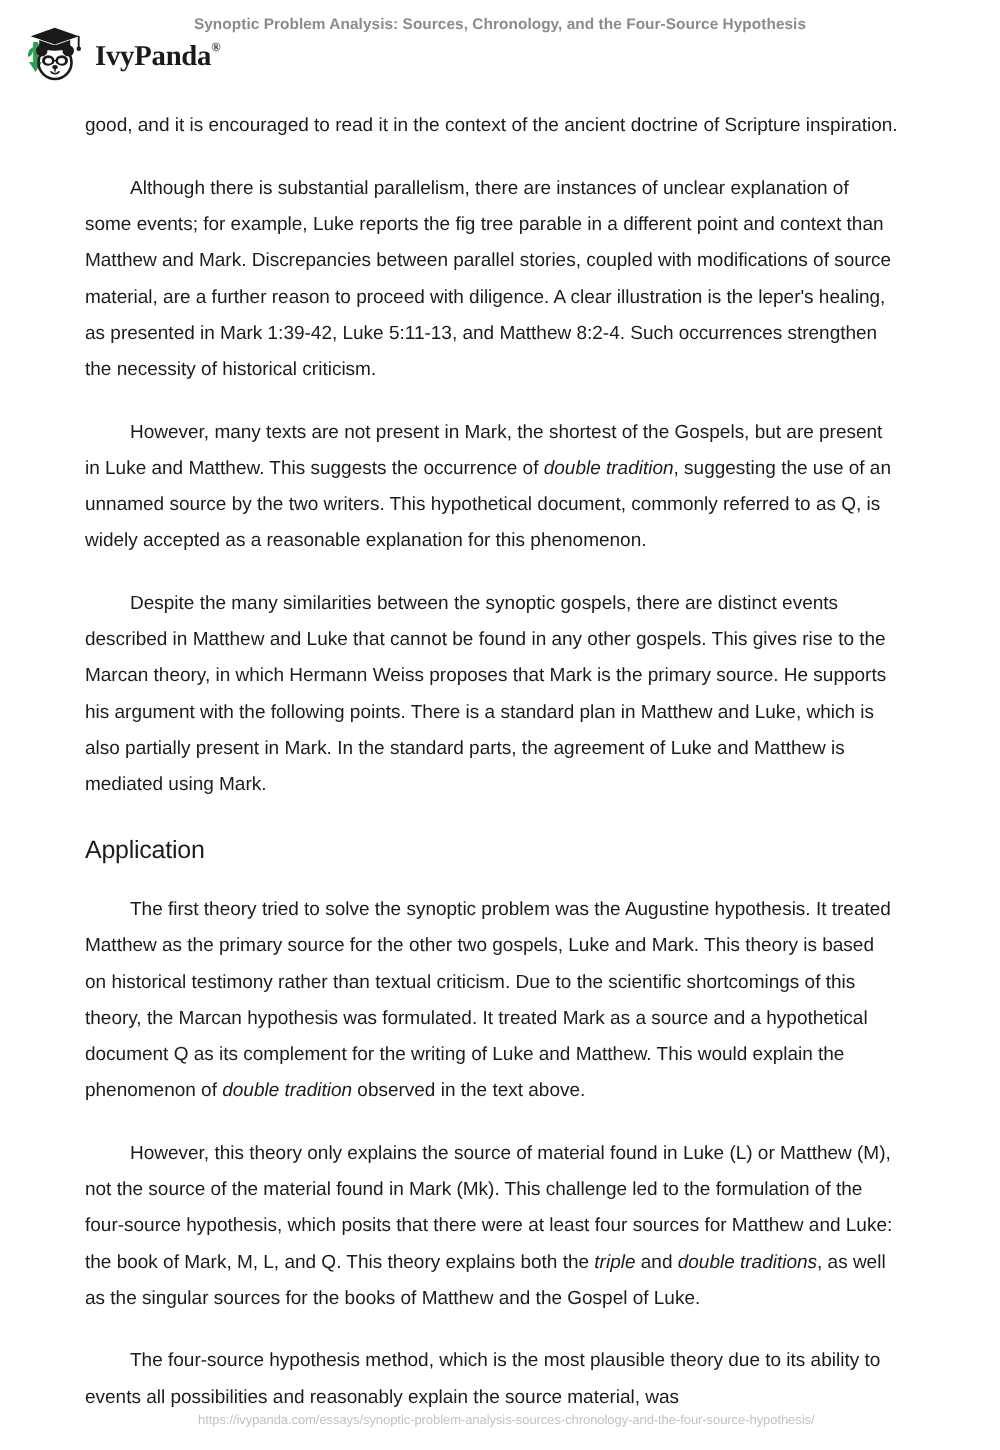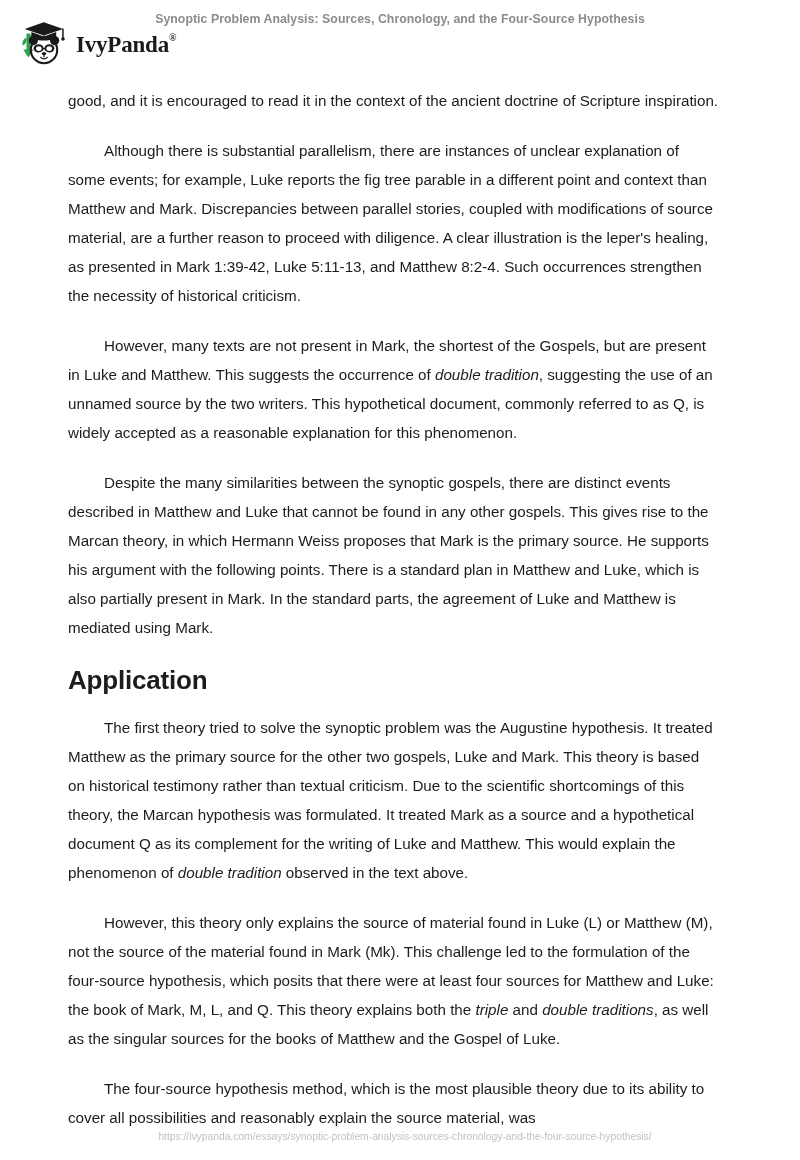--- a/index.html
+++ b/index.html
@@ -84,23 +84,23 @@
     text-align: left;
     text-indent: 36px;
   }
   p.para.no-indent {
     text-indent: 0;
   }
   p.para em {
   }
   h2.section-heading {
     margin: 14px 0 16px 0;
-    font-size: 26px;
+    font-size: 20px;
     line-height: 34px;
-    font-weight: bold;
+    font-weight: normal;
     color: #1c1c1c;
     letter-spacing: -0.2px;
   }
 
   
   .page-footer {
     position: absolute;
     left: 0;
     bottom: 16px;
     width: 800px;
@@ -173,18 +173,18 @@
 
   <p class="para no-indent" id="p1"><span>good, and it is encouraged to read it in the context of the ancient doctrine of Scripture inspiration.</span></p>
   <p class="para" id="p2"><span>Although there is substantial parallelism, there are instances of unclear explanation of some events; for example, Luke reports the fig tree parable in a different point and context than Matthew and Mark. Discrepancies between parallel stories, coupled with modifications of source material, are a further reason to proceed with diligence. A clear illustration is the leper's healing, as presented in Mark 1:39-42, Luke 5:11-13, and Matthew 8:2-4. Such occurrences strengthen the necessity of historical criticism.</span></p>
   <p class="para" id="p3"><span>However, many texts are not present in Mark, the shortest of the Gospels, but are present in Luke and Matthew. This suggests the occurrence of </span><em>double tradition</em><span>, suggesting the use of an unnamed source by the two writers. This hypothetical document, commonly referred to as Q, is widely accepted as a reasonable explanation for this phenomenon.</span></p>
   <p class="para" id="p4"><span>Despite the many similarities between the synoptic gospels, there are distinct events described in Matthew and Luke that cannot be found in any other gospels. This gives rise to the Marcan theory, in which Hermann Weiss proposes that Mark is the primary source. He supports his argument with the following points. There is a standard plan in Matthew and Luke, which is also partially present in Mark. In the standard parts, the agreement of Luke and Matthew is mediated using Mark.</span></p>
 
   <h2 class="section-heading">Application</h2>
 
   <p class="para" id="p5"><span>The first theory tried to solve the synoptic problem was the Augustine hypothesis. It treated Matthew as the primary source for the other two gospels, Luke and Mark. This theory is based on historical testimony rather than textual criticism. Due to the scientific shortcomings of this theory, the Marcan hypothesis was formulated. It treated Mark as a source and a hypothetical document Q as its complement for the writing of Luke and Matthew. This would explain the phenomenon of </span><em>double tradition</em><span> observed in the text above.</span></p>
   <p class="para" id="p6"><span>However, this theory only explains the source of material found in Luke (L) or Matthew (M), not the source of the material found in Mark (Mk). This challenge led to the formulation of the four-source hypothesis, which posits that there were at least four sources for Matthew and Luke: the book of Mark, M, L, and Q. This theory explains both the </span><em>triple</em><span> and </span><em>double traditions</em><span>, as well as the singular sources for the books of Matthew and the Gospel of Luke.</span></p>
-  <p class="para" id="p7"><span>The four-source hypothesis method, which is the most plausible theory due to its ability to cover all possibilities and reasonably explain the source material, was</span></p>
+  <p class="para" id="p7"><span>The four-source hypothesis method, which is the most plausible theory due to its ability to events all possibilities and reasonably explain the source material, was</span></p>
 </div>
 
 <div class="page-footer">
   <span class="footer-url">https://ivypanda.com/essays/synoptic-problem-analysis-sources-chronology-and-the-four-source-hypothesis/</span>
 </div>
 
 </body></html>

